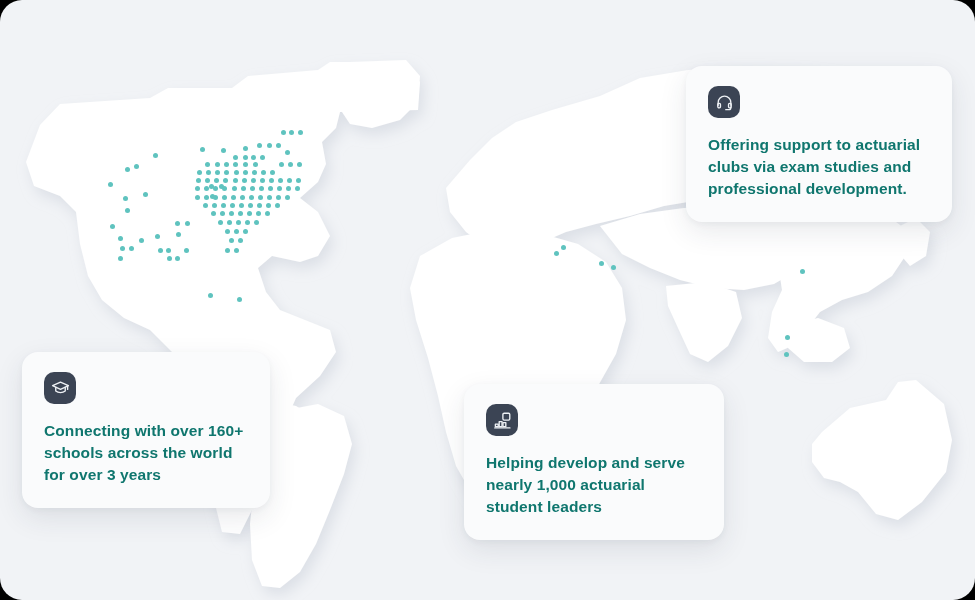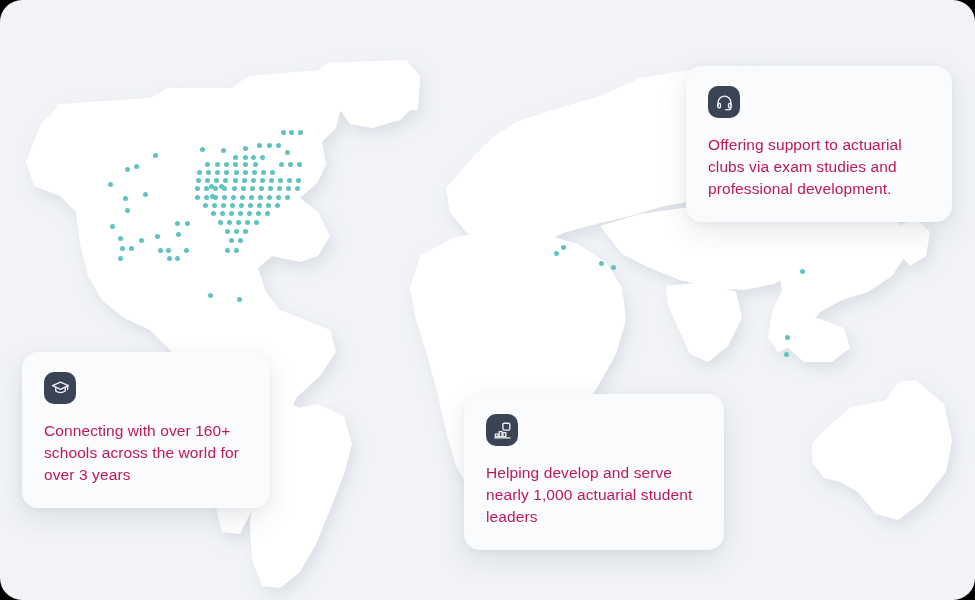--- a/index.html
+++ b/index.html
@@ -63,27 +63,28 @@
     align-items: center;
     justify-content: center;
     margin-bottom: 16px;
   }
   .card-icon svg {
     display: block;
   }
   .card-text {
     font-size: 15.5px;
     line-height: 22px;
-    color: #be185d;
+    color: #0f766e;
     letter-spacing: 0.1px;
     white-space: pre-line;
+    font-weight: bold;
   }
 
   #card-schools  { left: 22px;  top: 352px; width: 248px; }
-  #card-leaders  { left: 464px; top: 394px; width: 260px; }
+  #card-leaders  { left: 464px; top: 384px; width: 260px; }
   #card-support  { left: 686px; top: 66px;  width: 266px; }
 </style>
 </head>
 <body>
 
 <div id="stage">
 
   <svg id="map-layer" viewBox="0 0 975 600">
     <defs>
       <filter id="landShadow" x="-20%" y="-20%" width="150%" height="150%">

